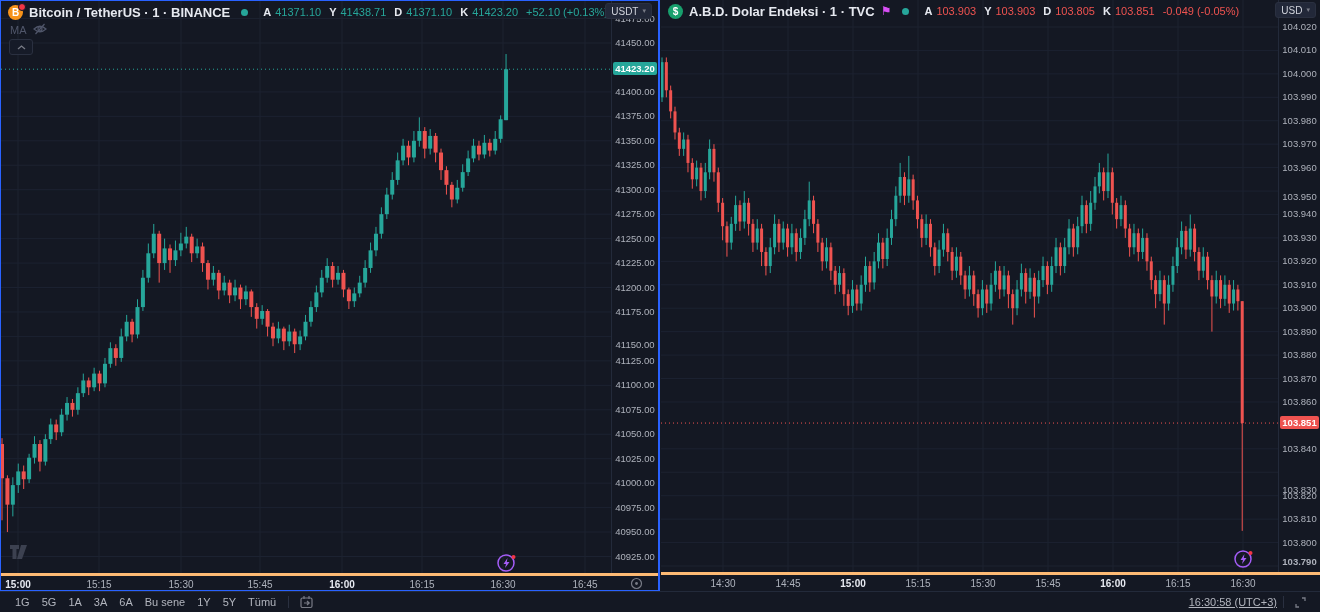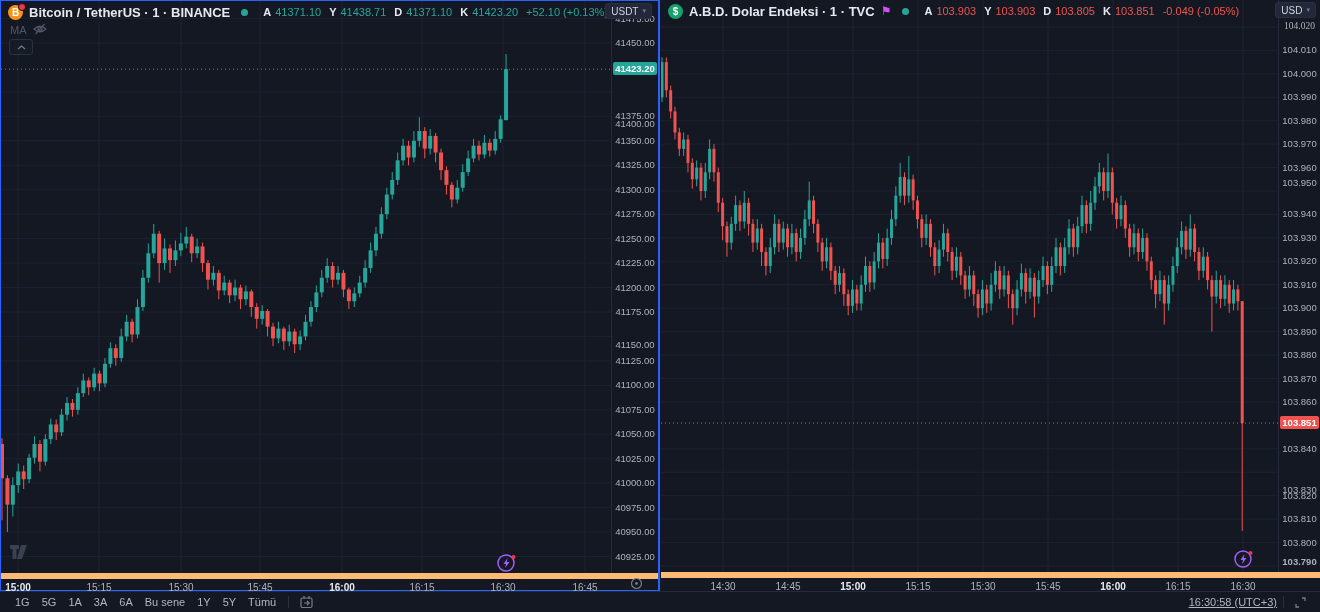--- a/index.html
+++ b/index.html
@@ -29,21 +29,21 @@
   .cur-btn{position:absolute;top:2px;height:16px;padding:0 5px;background:#222839;border:1px solid #2a3040;
            border-radius:3px;color:#d1d4dc;font-size:10px;display:flex;align-items:center;gap:4px;z-index:7;
            font-family:inherit;cursor:pointer;}
   #pane0 .cur-btn{right:6px;} #pane1 .cur-btn{right:4px;}
   .car{font-size:7px;color:#787b86;}
   .axis{position:absolute;top:0;right:0;width:46px;height:572px;border-left:1px solid #232a3a;z-index:4;}
   #pane1 .axis{width:41px;}
   .tick{position:absolute;left:0;width:100%;text-align:center;font-size:9.5px;color:#aeb2bc;}
   .badge{position:absolute;left:1px;right:1px;text-align:center;font-size:9.5px;color:#fff;
          border-radius:2px;padding:1px 0;font-weight:700;z-index:5;}
-  .time-row{position:absolute;left:0;right:0;top:572px;height:18px;border-top:6px solid #fdba74;z-index:4;}
+  .time-row{position:absolute;left:0;right:0;top:572px;height:18px;border-top:3px solid #fdba74;z-index:4;}
   .tlabel{position:absolute;top:3px;width:36px;margin-left:-18px;text-align:center;font-size:10px;color:#aeb2bc;}
   .tlabel.bold{color:#e6e9f0;font-weight:700;}
   .flash{position:absolute;width:22px;height:22px;z-index:5;}
   #pane0 .flash{left:495px;top:551px;} #pane1 .flash{left:572px;top:548px;}
   .tvlogo{position:absolute;left:9px;top:544px;z-index:5;}
   .axis-gear{position:absolute;right:15px;top:575px;z-index:6;}
   .toolbar{position:absolute;left:0;top:591px;width:1320px;height:21px;border-top:1px solid #232a3a;
            background:#141823;display:flex;align-items:center;padding:0 9px;box-sizing:border-box;z-index:8;}
   .ranges{display:flex;align-items:center;}
   .range-btn{background:none;border:none;color:#b2b5be;font-size:11px;font-family:inherit;
@@ -315,21 +315,21 @@
           <polyline points="1,4 4.5,1 8,4" fill="none" stroke="#787b86" stroke-width="1.3"></polyline>
         </svg>
     </div>
     <button class="cur-btn">
       <span>USDT</span>
       <span class="car">▾</span>
     </button>
     <div class="axis">
         <div class="tick" style="top: 11.5476px;">41475.00</div>
         <div class="tick" style="top: 36px;">41450.00</div>
-        <div class="tick" style="top: 84.9048px; margin-top: 32px;">41400.00</div>
+        <div class="tick" style="top: 84.9048px;">41400.00</div>
         <div class="tick" style="top: 109.357px;">41375.00</div>
         <div class="tick" style="top: 133.81px;">41350.00</div>
         <div class="tick" style="top: 158.262px;">41325.00</div>
         <div class="tick" style="top: 182.714px;">41300.00</div>
         <div class="tick" style="top: 207.167px;">41275.00</div>
         <div class="tick" style="top: 231.619px;">41250.00</div>
         <div class="tick" style="top: 256.071px;">41225.00</div>
         <div class="tick" style="top: 280.524px;">41200.00</div>
         <div class="tick" style="top: 304.976px;">41175.00</div>
         <div class="tick" style="top: 338px;">41150.00</div>
@@ -700,28 +700,28 @@
           <span class="lbl">K</span>
           <span class="val down">103.851</span>
           <span class="val change down">-0.049 (-0.05%)</span>
         </span>
     </div>
     <button class="cur-btn">
       <span>USD</span>
       <span class="car">▾</span>
     </button>
     <div class="axis">
-        <div class="tick" style="top: 21px; font-family: Liberation Serif, serif;">104.020</div>
+        <div class="tick" style="top: 21px;">104.020</div>
         <div class="tick" style="top: 44.4348px;">104.010</div>
         <div class="tick" style="top: 67.8696px;">104.000</div>
         <div class="tick" style="top: 91.3043px;">103.990</div>
         <div class="tick" style="top: 114.739px;">103.980</div>
         <div class="tick" style="top: 138.174px;">103.970</div>
         <div class="tick" style="top: 161.609px;">103.960</div>
-        <div class="tick" style="top: 177px;">103.950</div>
+        <div class="tick" style="top: 191px;">103.950</div>
         <div class="tick" style="top: 208.478px;">103.940</div>
         <div class="tick" style="top: 231.913px;">103.930</div>
         <div class="tick" style="top: 255.348px;">103.920</div>
         <div class="tick" style="top: 278.783px;">103.910</div>
         <div class="tick" style="top: 302.217px;">103.900</div>
         <div class="tick" style="top: 325.652px;">103.890</div>
         <div class="tick" style="top: 349.087px;">103.880</div>
         <div class="tick" style="top: 372.522px;">103.870</div>
         <div class="tick" style="top: 395.957px;">103.860</div>
         <div class="tick" style="top: 442.826px;">103.840</div>

